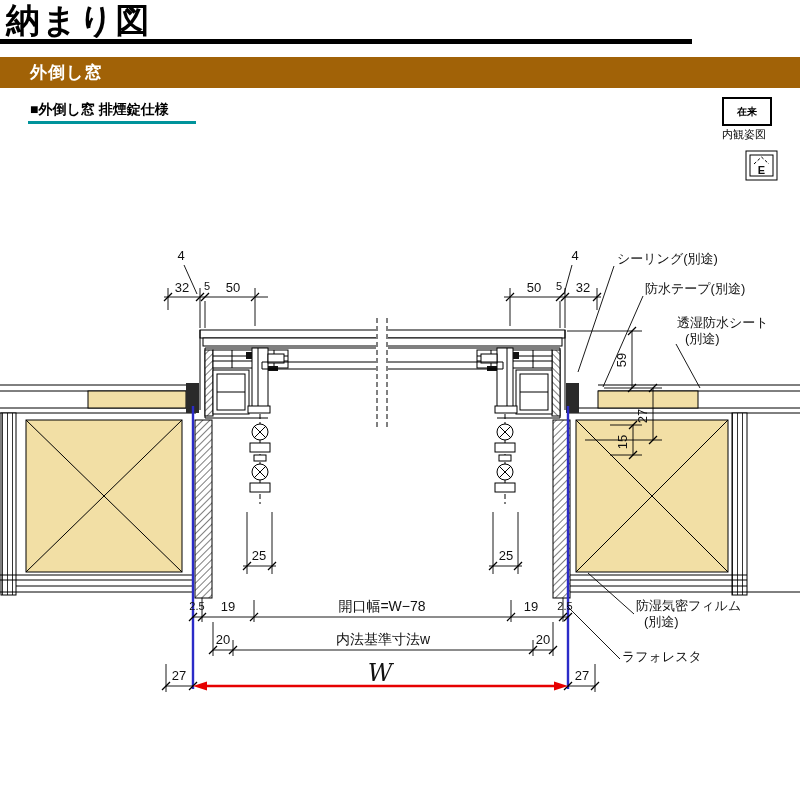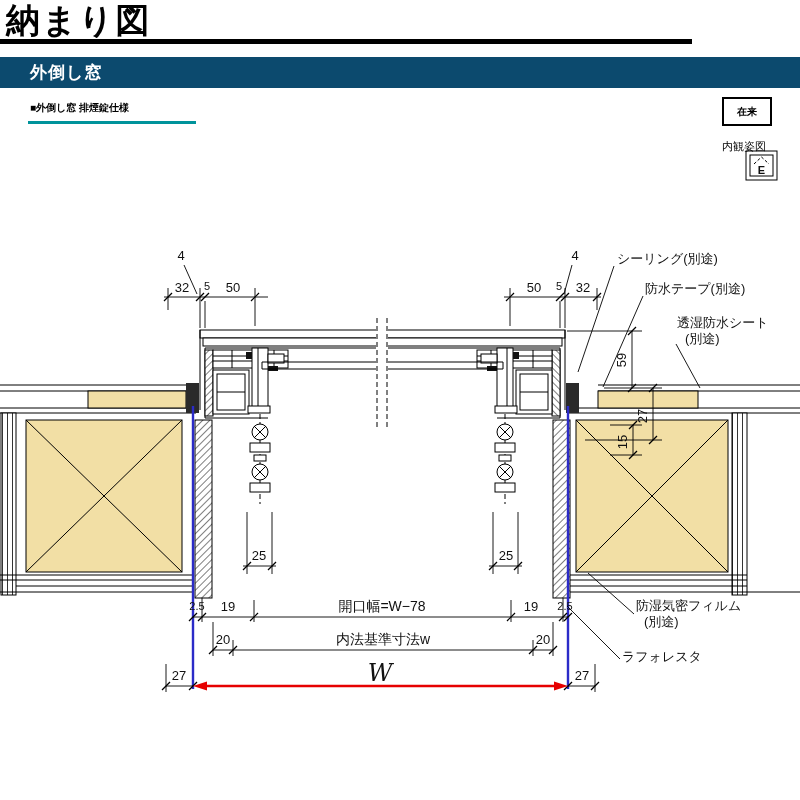--- a/index.html
+++ b/index.html
@@ -1,28 +1,28 @@
 <!DOCTYPE html>
 <html><head>
 <meta charset="utf-8">
 <style>
   html,body{margin:0;padding:0;background:#fff;}
   body{width:800px;height:800px;position:relative;overflow:hidden;
        font-family:"Liberation Sans",sans-serif;color:#000;}
   .abs{position:absolute;}
   #page-title{left:6px;top:-2px;font-size:34px;font-weight:bold;letter-spacing:2px;}
   #title-rule{left:0;top:39px;width:692px;height:5px;background:#000;}
-  #banner{left:0;top:57px;width:800px;height:31px;background:#0c4a6e;}
+  #banner{left:0;top:57px;width:800px;height:31px;background:#a16207;}
   #banner span{display:block;padding-left:30px;line-height:31px;color:#fff;
                font-size:17px;font-weight:bold;letter-spacing:1px;}
-  #subheading{left:30px;top:101px;font-size:10px;font-weight:bold;}
+  #subheading{left:30px;top:101px;font-size:14px;font-weight:bold;}
   #sub-rule{left:28px;top:121px;width:168px;height:3px;background:#00939B;}
   #type-box{left:722px;top:97px;width:46px;height:25px;border:2px solid #000;
             text-align:center;line-height:25px;font-size:10px;font-weight:bold;}
-  #view-label{left:722px;top:127px;font-size:11px;margin-top:12px;}
+  #view-label{left:722px;top:127px;font-size:11px;}
   #view-icon{left:745px;top:150px;}
   svg text{font-family:"Liberation Sans",sans-serif;fill:#111;stroke:none;}
   .dim{font-size:13px;}
   .dim-s{font-size:11px;}
   .dim-m{font-size:14px;}
   .callout{font-size:13px;}
   .w-label{font-size:24px;font-style:italic;font-family:"DejaVu Serif",serif;}
 </style>
 </head>
 <body>

